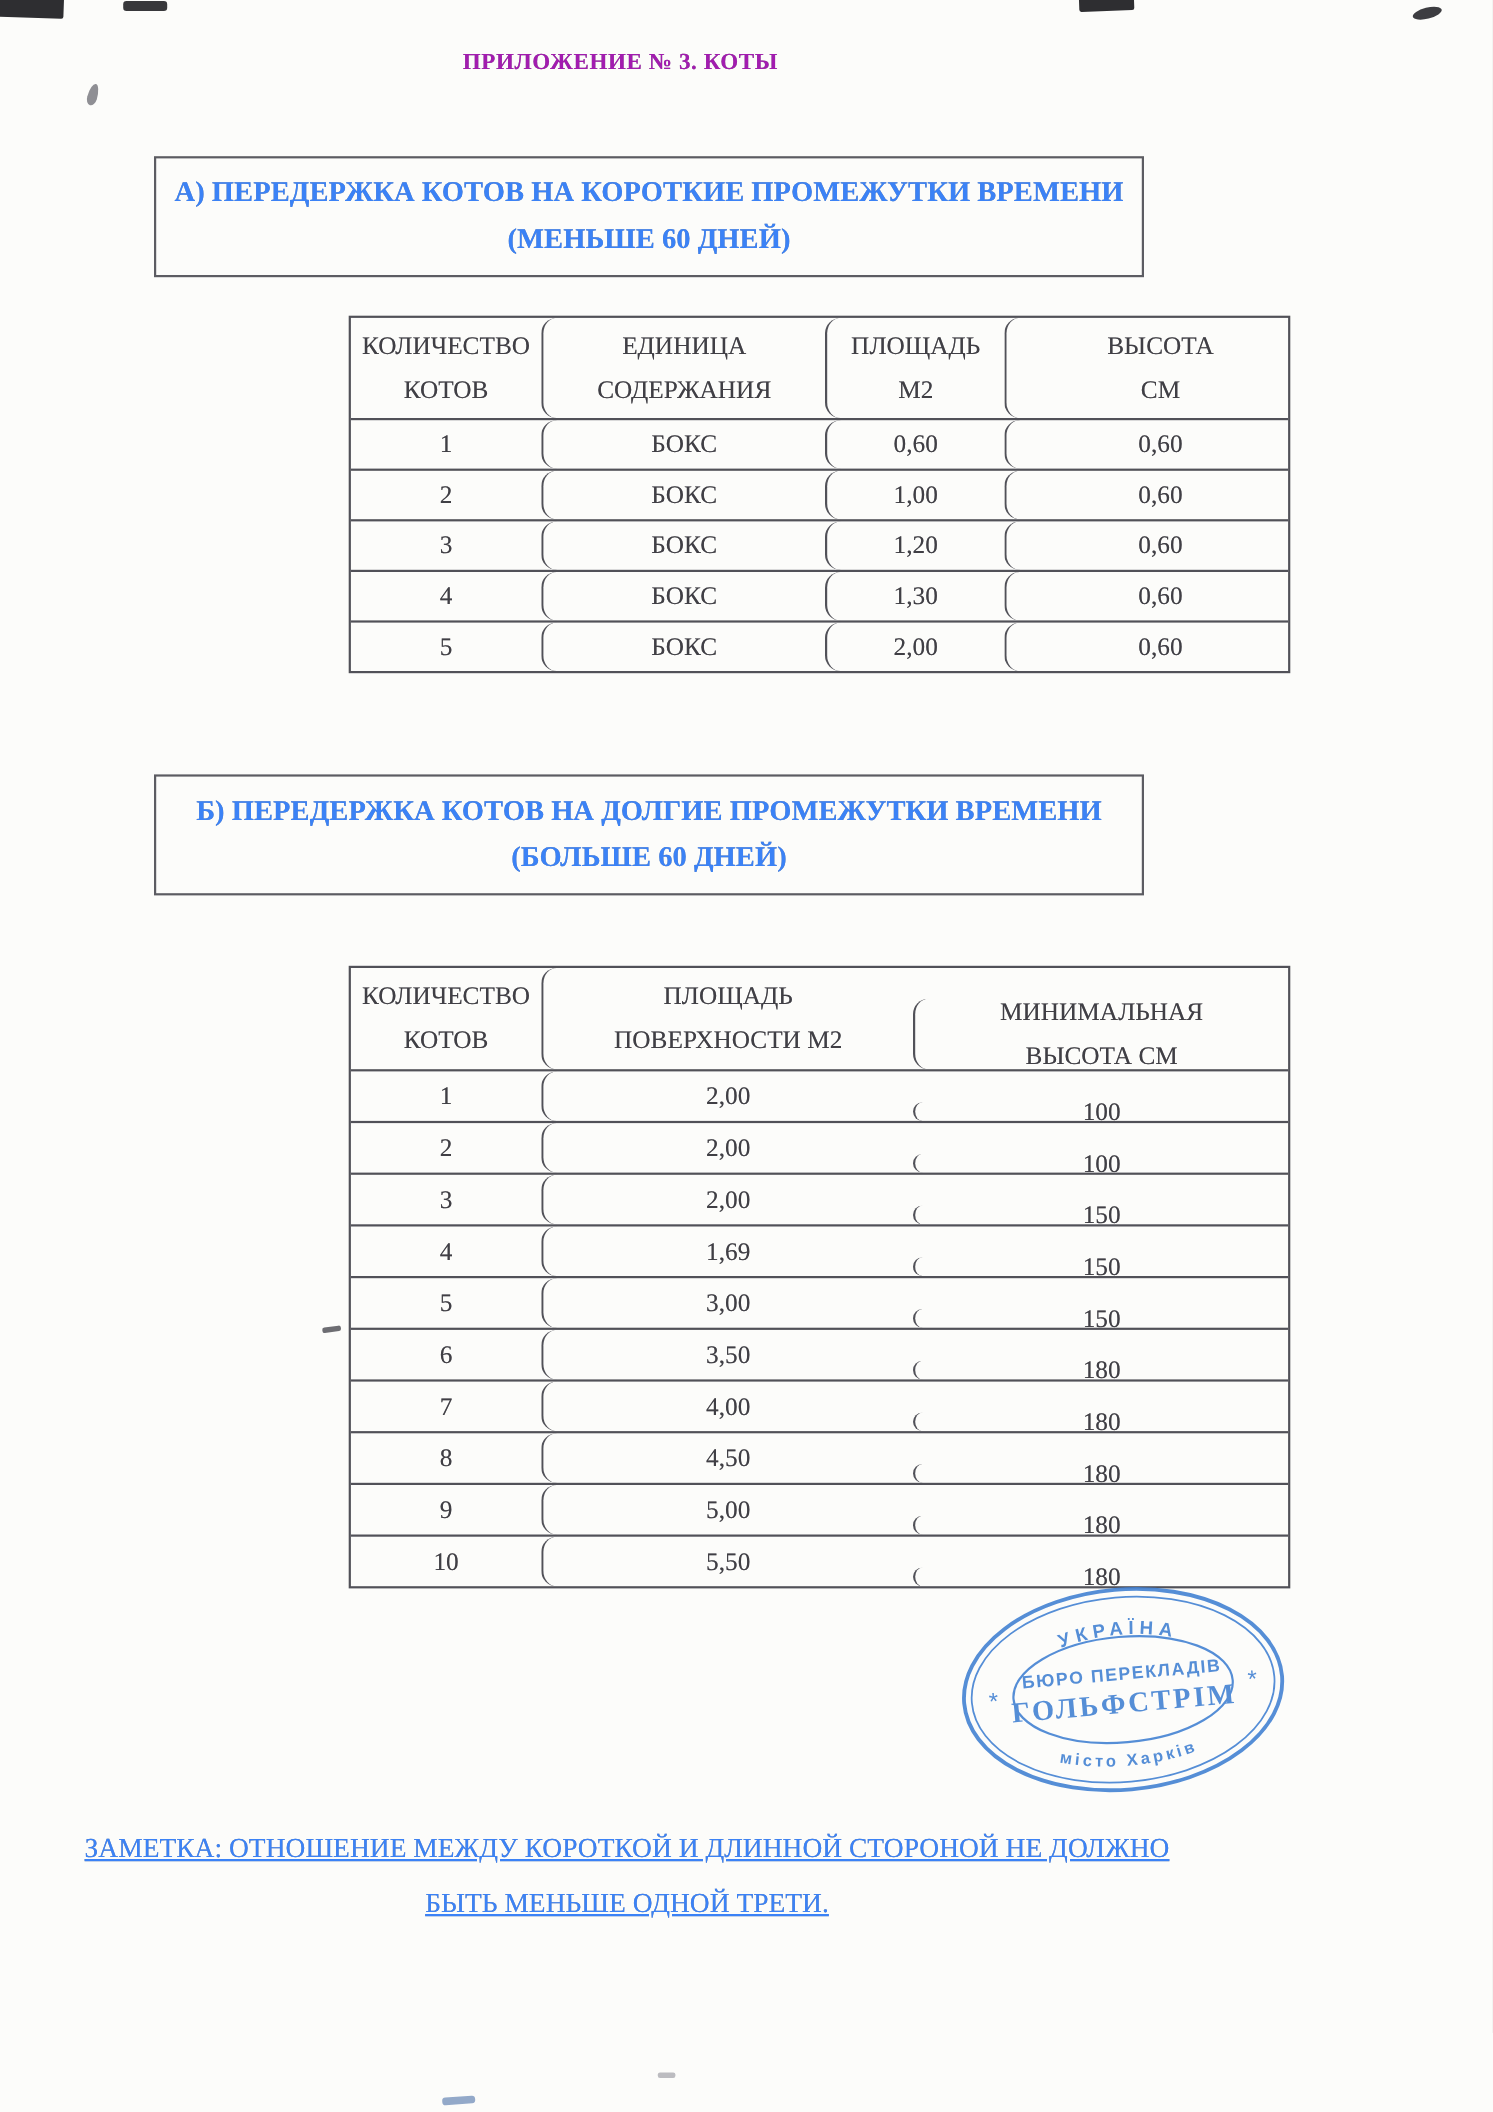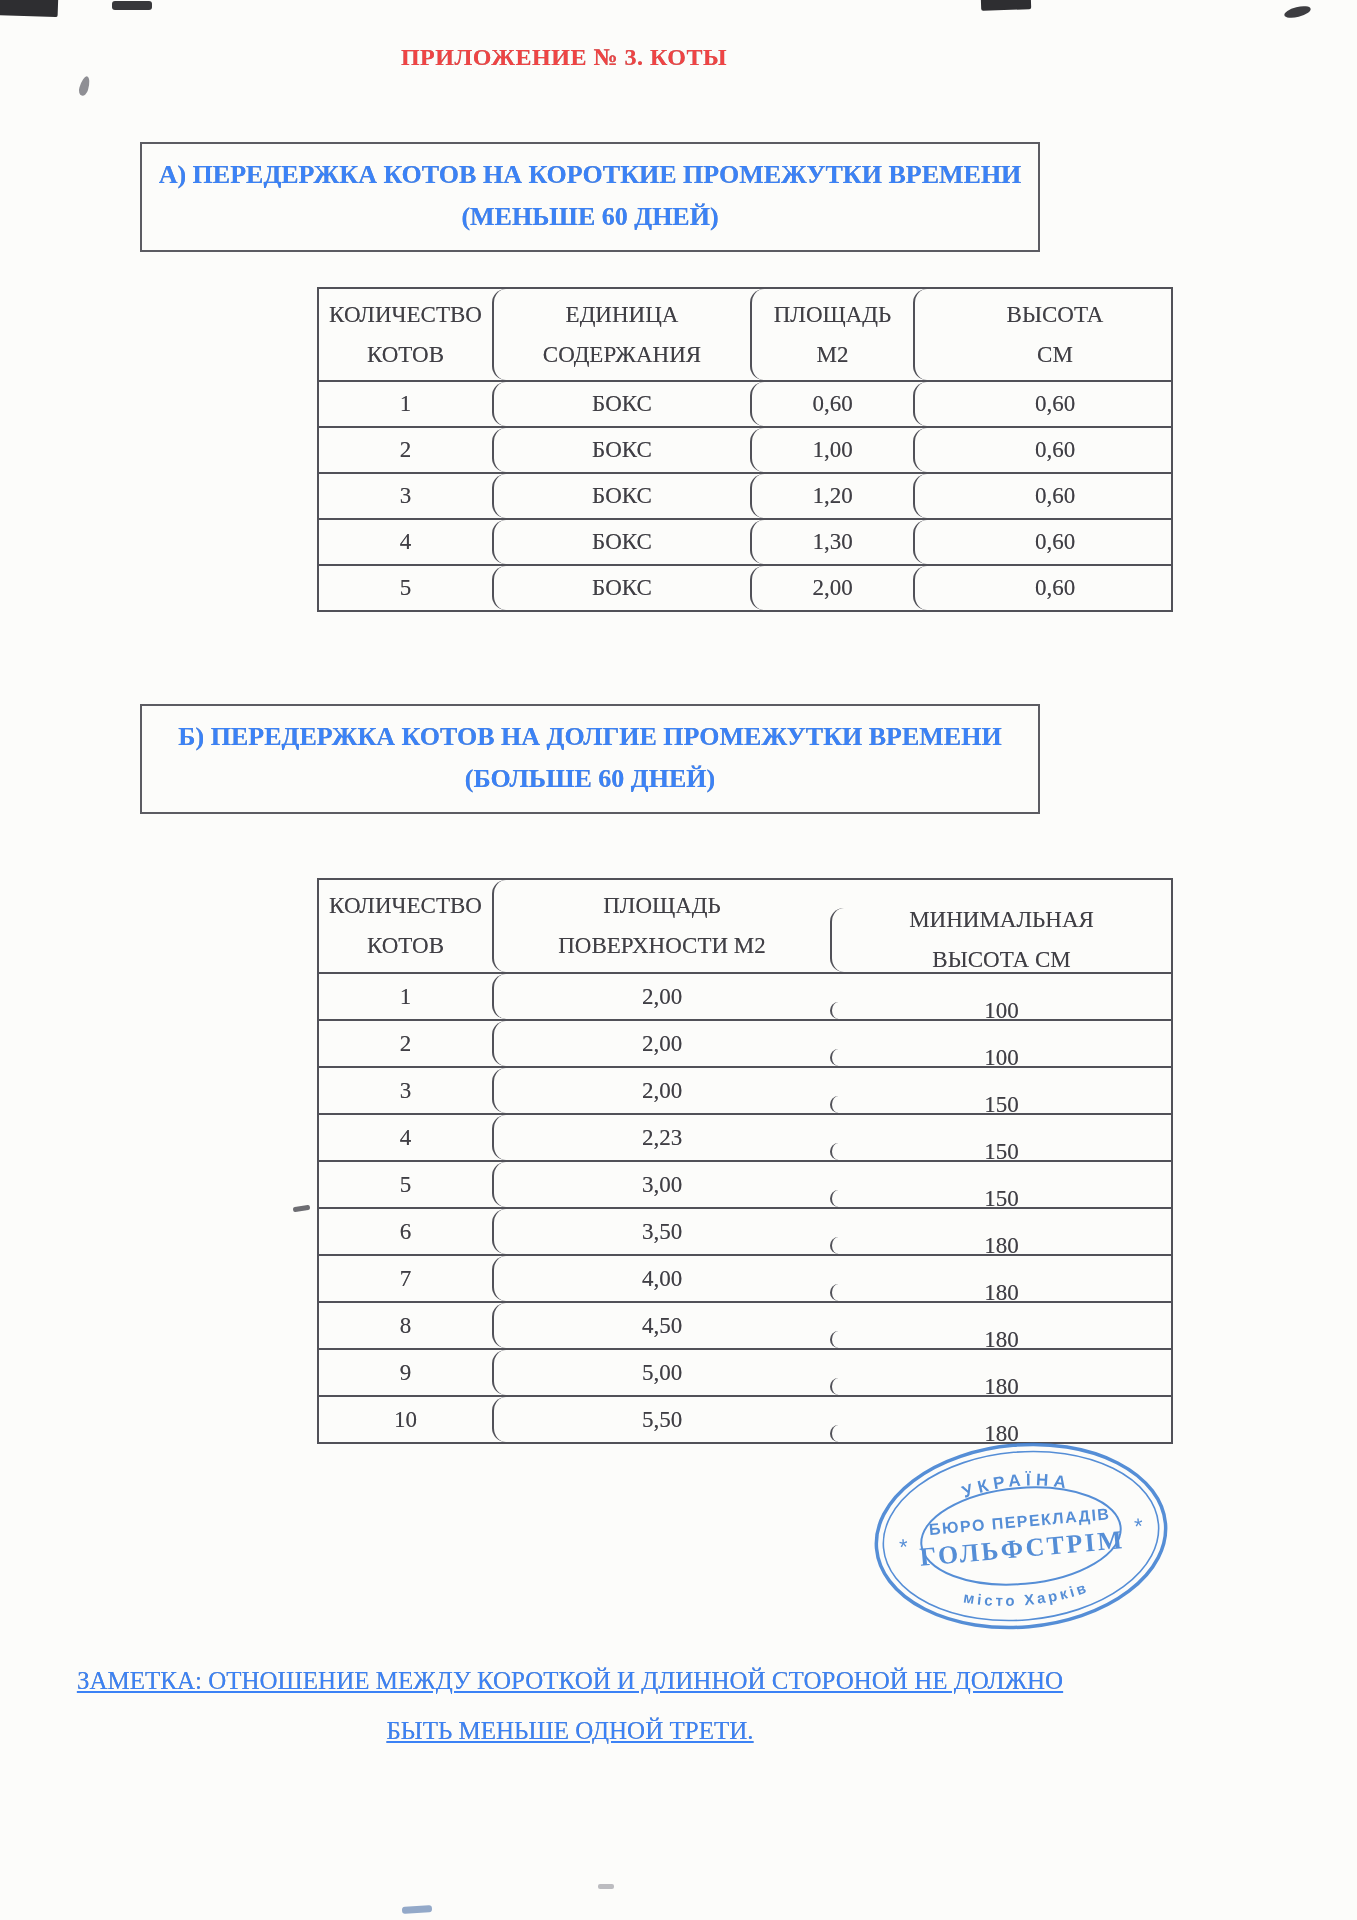--- a/index.html
+++ b/index.html
@@ -11,22 +11,22 @@
     overflow:hidden;
     font-family:"Liberation Serif", serif;
     color:#3c3b40;
   }
   .soft { text-shadow: 0 0 0.6px rgba(60,60,66,0.55); }
 
   
   .doc-title {
     position:absolute; top:44px; left:0; width:1128px;
     text-align:center;
-    font-size:24px; font-weight:bold; letter-spacing:0.5px;
-    color:#ef4444;
+    font-size:21px; font-weight:bold; letter-spacing:0.5px;
+    color:#a21caf;
   }
 
   
   .section-box {
     position:absolute; left:140px; width:900px;
     box-sizing:border-box;
     border:2px solid #5c5c62;
     text-align:center;
     font-weight:bold; font-size:26px;
     color:#3b82f6;
@@ -200,21 +200,21 @@
       <div class="cell tb-c2">2,00</div>
       <div class="cell tb-c3">100</div>
     </div>
     <div class="t-row drow">
       <div class="cell tb-c1">3</div>
       <div class="cell tb-c2">2,00</div>
       <div class="cell tb-c3">150</div>
     </div>
     <div class="t-row drow">
       <div class="cell tb-c1">4</div>
-      <div class="cell tb-c2">2,23</div>
+      <div class="cell tb-c2">1,69</div>
       <div class="cell tb-c3">150</div>
     </div>
     <div class="t-row drow">
       <div class="cell tb-c1">5</div>
       <div class="cell tb-c2">3,00</div>
       <div class="cell tb-c3">150</div>
     </div>
     <div class="t-row drow">
       <div class="cell tb-c1">6</div>
       <div class="cell tb-c2">3,50</div>

